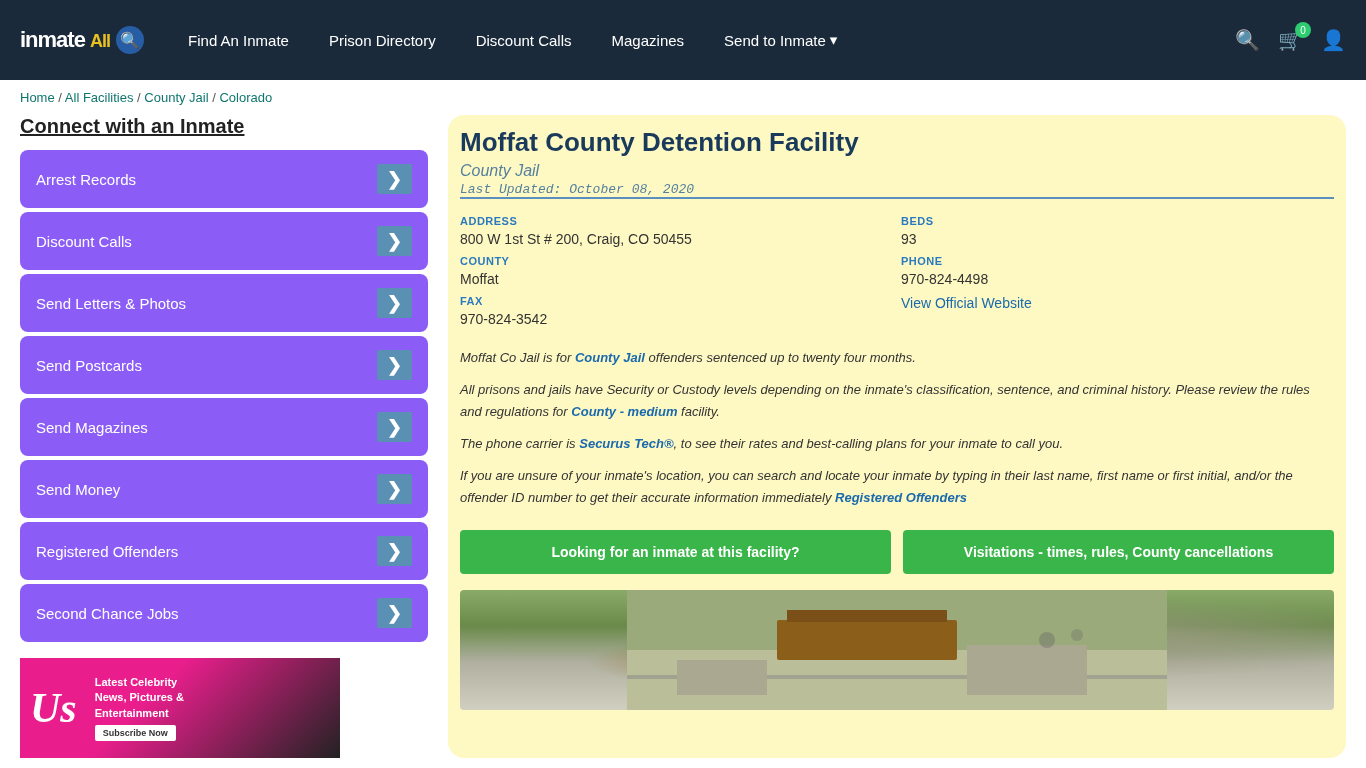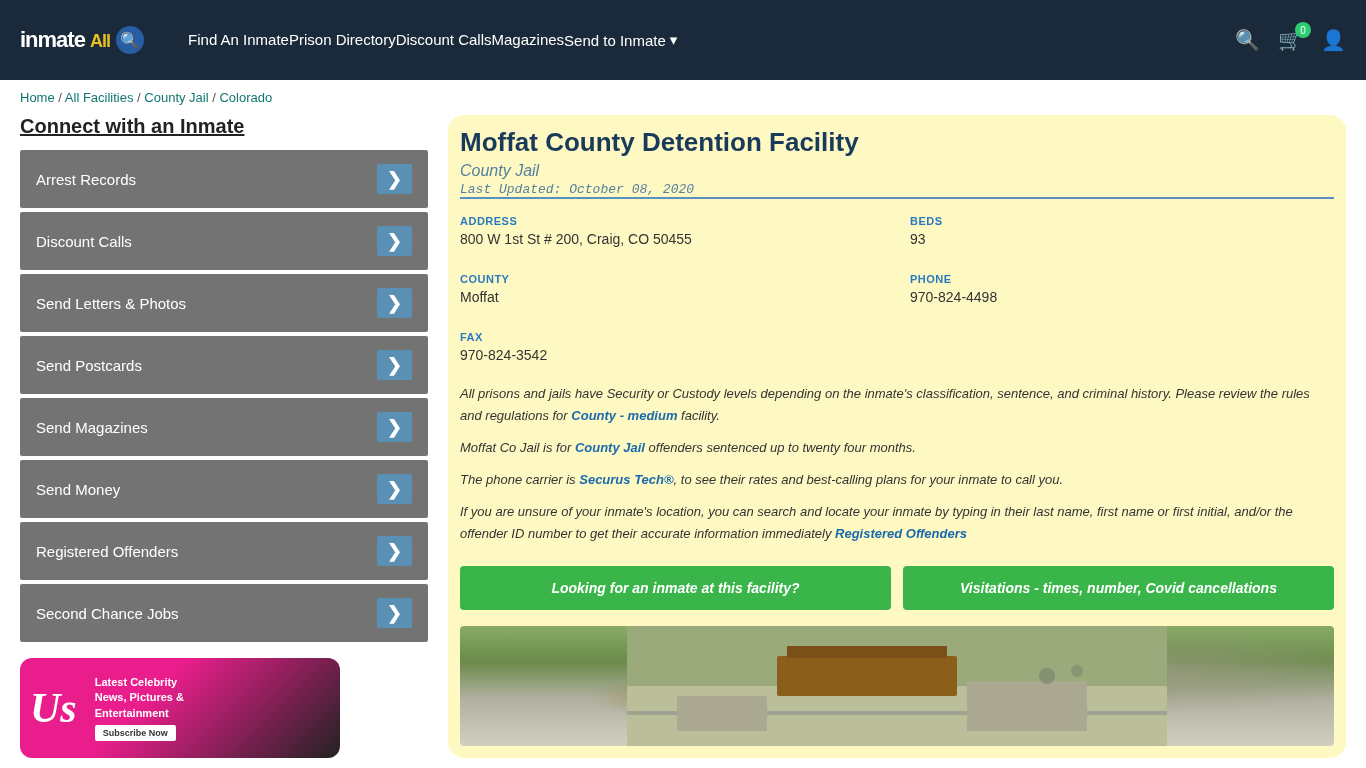--- a/index.html
+++ b/index.html
@@ -24,21 +24,23 @@
       font-weight: bold;
       letter-spacing: -1px;
     }
     .logo-icon {
       width: 36px;
       height: 36px;
       margin-left: 2px;
     }
     .nav-links {
       display: flex;
+      align-items: center;
       flex: 1;
+      gap: 40px;
     }
     .nav-link {
       color: #fff;
       text-decoration: none;
       font-size: 15px;
       cursor: pointer;
     }
     .nav-right {
       display: flex;
       align-items: center;
@@ -102,43 +104,43 @@
       text-decoration: underline;
       margin-bottom: 12px;
       color: #222;
     }
     .sidebar-menu {
       display: flex;
       flex-direction: column;
       gap: 4px;
     }
     .sidebar-item {
-      background: #737373;
+      background: #8b5cf6;
       color: #fff;
       display: flex;
       align-items: center;
       justify-content: space-between;
       padding: 14px 16px;
       cursor: pointer;
-      border-radius: 2px;
+      border-radius: 8px;
       font-size: 15px;
     }
     .sidebar-arrow {
       font-size: 18px;
       font-weight: bold;
       background: #5a90b4;
       padding: 4px 10px;
       border-radius: 2px;
     }
     .sidebar-ad {
       margin-top: 16px;
       width: 320px;
       height: 100px;
       background: linear-gradient(135deg, #e91e8c 40%, #222 100%);
-      border-radius: 12px;
+      border-radius: 0;
       overflow: hidden;
       position: relative;
       display: flex;
       align-items: center;
     }
     .ad-logo {
       color: #fff;
       font-size: 42px;
       font-weight: 900;
       font-style: italic;
@@ -190,21 +192,21 @@
       font-family: Liberation Mono, monospace;
     }
     .info-divider {
       border: none;
       border-top: 2px solid #5a8fbf;
       margin-bottom: 16px;
     }
     .info-grid {
       display: grid;
       grid-template-columns: 1fr 1fr;
-      gap: 26px;
+      gap: 8px;
       margin-bottom: 20px;
     }
     .info-label {
       color: #2a7abf;
       font-size: 11px;
       font-weight: bold;
       text-transform: uppercase;
       letter-spacing: 0.5px;
       margin-bottom: 4px;
     }
@@ -238,21 +240,20 @@
     .btn-green {
       background: #3ab54a;
       color: #fff;
       border: none;
       padding: 14px 18px;
       font-size: 14px;
       border-radius: 4px;
       cursor: pointer;
       flex: 1;
       font-weight: bold;
-      font-style: italic;
     }
     .facility-photo {
       width: 100%;
       height: 120px;
       background: linear-gradient(180deg, #8aaa6a 0%, #6a8a4a 30%, #b0b0a0 60%, #d0cfc0 100%);
       border-radius: 4px;
       position: relative;
       overflow: hidden;
     }
     .photo-overlay {
@@ -380,38 +381,41 @@
         <div class="info-value">Moffat</div>
       </div>
       <div>
         <div class="info-label">PHONE</div>
         <div class="info-value">970-824-4498</div>
       </div>
       <div>
         <div class="info-label">FAX</div>
         <div class="info-value">970-824-3542</div>
       </div>
+      <div>
+        <a href="#" class="info-link">View Official Website</a>
+      </div>
     </div>
 
+    <p class="description-text">
+      Moffat Co Jail is for <a href="#">County Jail</a> offenders sentenced up to twenty four months.
+    </p>
     <p class="description-text">
       All prisons and jails have Security or Custody levels depending on the inmate's classification, sentence, and criminal history. Please review the rules and regulations for <a href="#">County - medium</a> facility.
-    </p>
-    <p class="description-text">
-      Moffat Co Jail is for <a href="#">County Jail</a> offenders sentenced up to twenty four months.
     </p>
     <p class="description-text">
       The phone carrier is <a href="#">Securus Tech®</a>, to see their rates and best-calling plans for your inmate to call you.
     </p>
     <p class="description-text">
       If you are unsure of your inmate's location, you can search and locate your inmate by typing in their last name, first name or first initial, and/or the offender ID number to get their accurate information immediately <a href="#">Registered Offenders</a>
     </p>
 
     <div class="action-buttons">
       <button class="btn-green">Looking for an inmate at this facility?</button>
-      <button class="btn-green">Visitations - times, number, Covid cancellations</button>
+      <button class="btn-green">Visitations - times, rules, County cancellations</button>
     </div>
 
     <div class="facility-photo">
       <div class="photo-overlay"></div>
       <svg width="100%" height="100%" viewBox="0 0 540 120" style="position:absolute;inset:0;">
         <rect width="540" height="120" fill="#9aaa7a"></rect>
         <rect x="0" y="60" width="540" height="60" fill="#c8c8a8" opacity="0.7"></rect>
         <rect x="150" y="30" width="180" height="40" fill="#8b5e1a" rx="2"></rect>
         <rect x="160" y="20" width="160" height="12" fill="#7a5018"></rect>
         <rect x="0" y="85" width="540" height="4" fill="#888" opacity="0.5"></rect>

